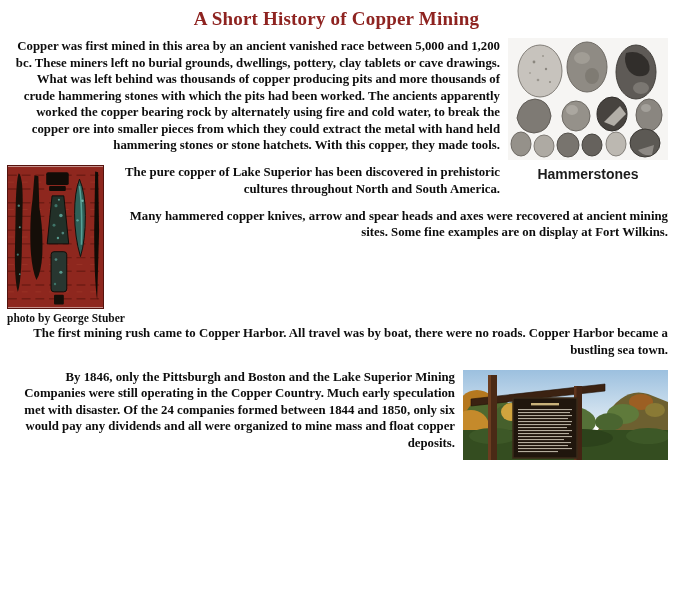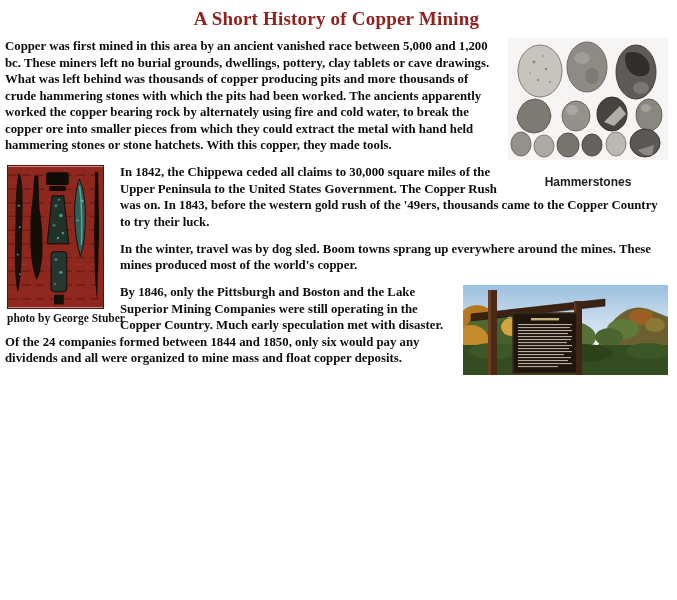--- a/index.html
+++ b/index.html
@@ -10,30 +10,30 @@
   }
   .page { width:677px; height:532px; overflow:hidden; padding:8px 9px 0 5px; background:#fff; }
   .title {
     text-align:center; color:#8e2320;
     font-size:19px; font-weight:bold; line-height:22px;
     margin:0 0 8px 0; letter-spacing:.2px;
   }
   p.body-par {
     font-size:12.8px; font-weight:bold; color:#0d0d0d;
     line-height:16.5px; margin:0 0 10.5px 0;
-    text-align:left;
+    text-align:right;
   }
   .clear-left { clear:both; }
 
   figure { display:block; }
   .fig-hammerstones { float:right; width:160px; margin:0 0 2px 8px; text-align:center; }
   .fig-hammerstones svg { display:block; }
   .fig-hammerstones figcaption {
     font-family:"Liberation Sans", sans-serif; font-weight:bold;
-    font-size:12px; color:#1c1c1c; line-height:13px; margin-top:16px;
+    font-size:14px; color:#1c1c1c; line-height:13px; margin-top:8px;
   }
   .fig-artifacts { float:left; width:99px; margin:1px 14px 0 2px; }
   .fig-artifacts svg { display:block; border:1px solid #55130e; }
   .fig-artifacts figcaption {
     font-size:11.5px; font-weight:bold; color:#111; line-height:14px;
     white-space:nowrap; margin-top:2px;
   }
   .fig-sign { float:right; width:205px; margin:1px 0 0 8px; }
   .fig-sign svg { display:block; }
 </style>
@@ -119,23 +119,24 @@
       <path d="M73,13 q6,14 6,37 q0,26 -5,42 q-6,-20 -6,-44 q0,-22 5,-35z" fill="#2e5f57" stroke="#10100c" stroke-width="1"></path>
       <path d="M73,20 q3,20 2,60" stroke="#57a096" stroke-width="1.6" fill="none"></path>
       <circle cx="76" cy="35" r="1.3" fill="#6fb3a6"></circle>
         <circle cx="71" cy="55" r="1.2" fill="#57a096"></circle>
 
       <path d="M89,5 l3,1 l1,60 l-2,70 q-3,-20 -3,-70 z" fill="#100b05"></path>
     </svg>
     <figcaption>photo by George Stuber</figcaption>
   </figure>
 
-  <p class="body-par">In 1842, the Chippewa ceded all claims to 30,000 square miles of the Upper Peninsula to the United States Government. The Copper Rush was on. In 1843, before the western gold rush of the '49ers, thousands came to the Copper Country to try their luck.</p>
+  <p class="body-par">The pure copper of Lake Superior has been discovered in prehistoric cultures throughout North and South America.</p>
+  <p class="body-par">Many hammered copper knives, arrow and spear heads and axes were recovered at ancient mining sites. Some fine examples are on display at Fort Wilkins.</p>
 
-  <p class="body-par">In the winter, travel was by dog sled. Boom towns sprang up everywhere around the mines. These mines produced most of the world's copper.</p>
+  <p class="body-par clear-left">The first mining rush came to Copper Harbor. All travel was by boat, there were no roads. Copper Harbor became a bustling sea town.</p>
 
   <figure class="fig-sign">
     <svg width="205" height="90" viewBox="0 0 205 90" xmlns="http://www.w3.org/2000/svg">
       <defs>
         <linearGradient id="sky" x1="0" y1="0" x2="0" y2="1">
           <stop offset="0" stop-color="#9cc0df"></stop>
           <stop offset="1" stop-color="#d8e6f1"></stop>
         </linearGradient>
       </defs>
       <rect width="205" height="48" fill="url(#sky)"></rect>

